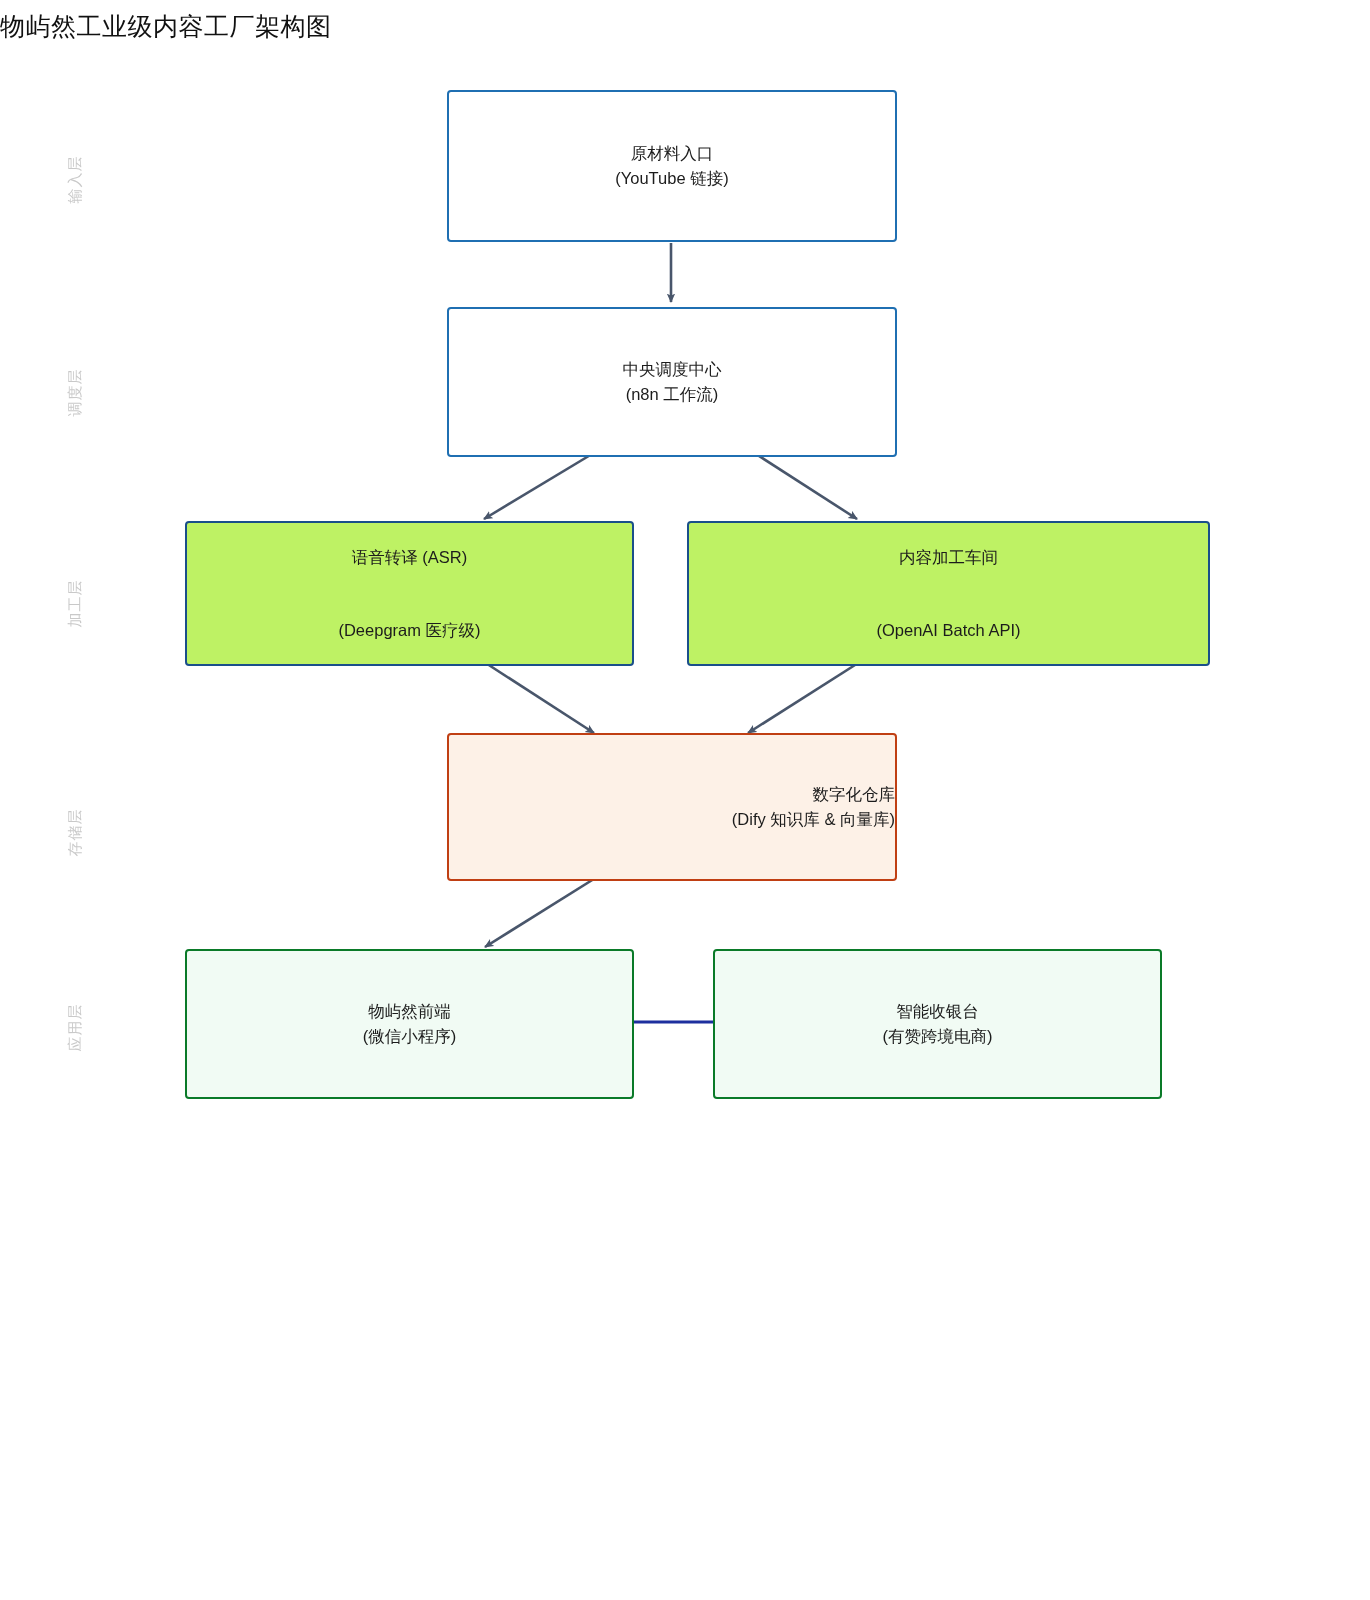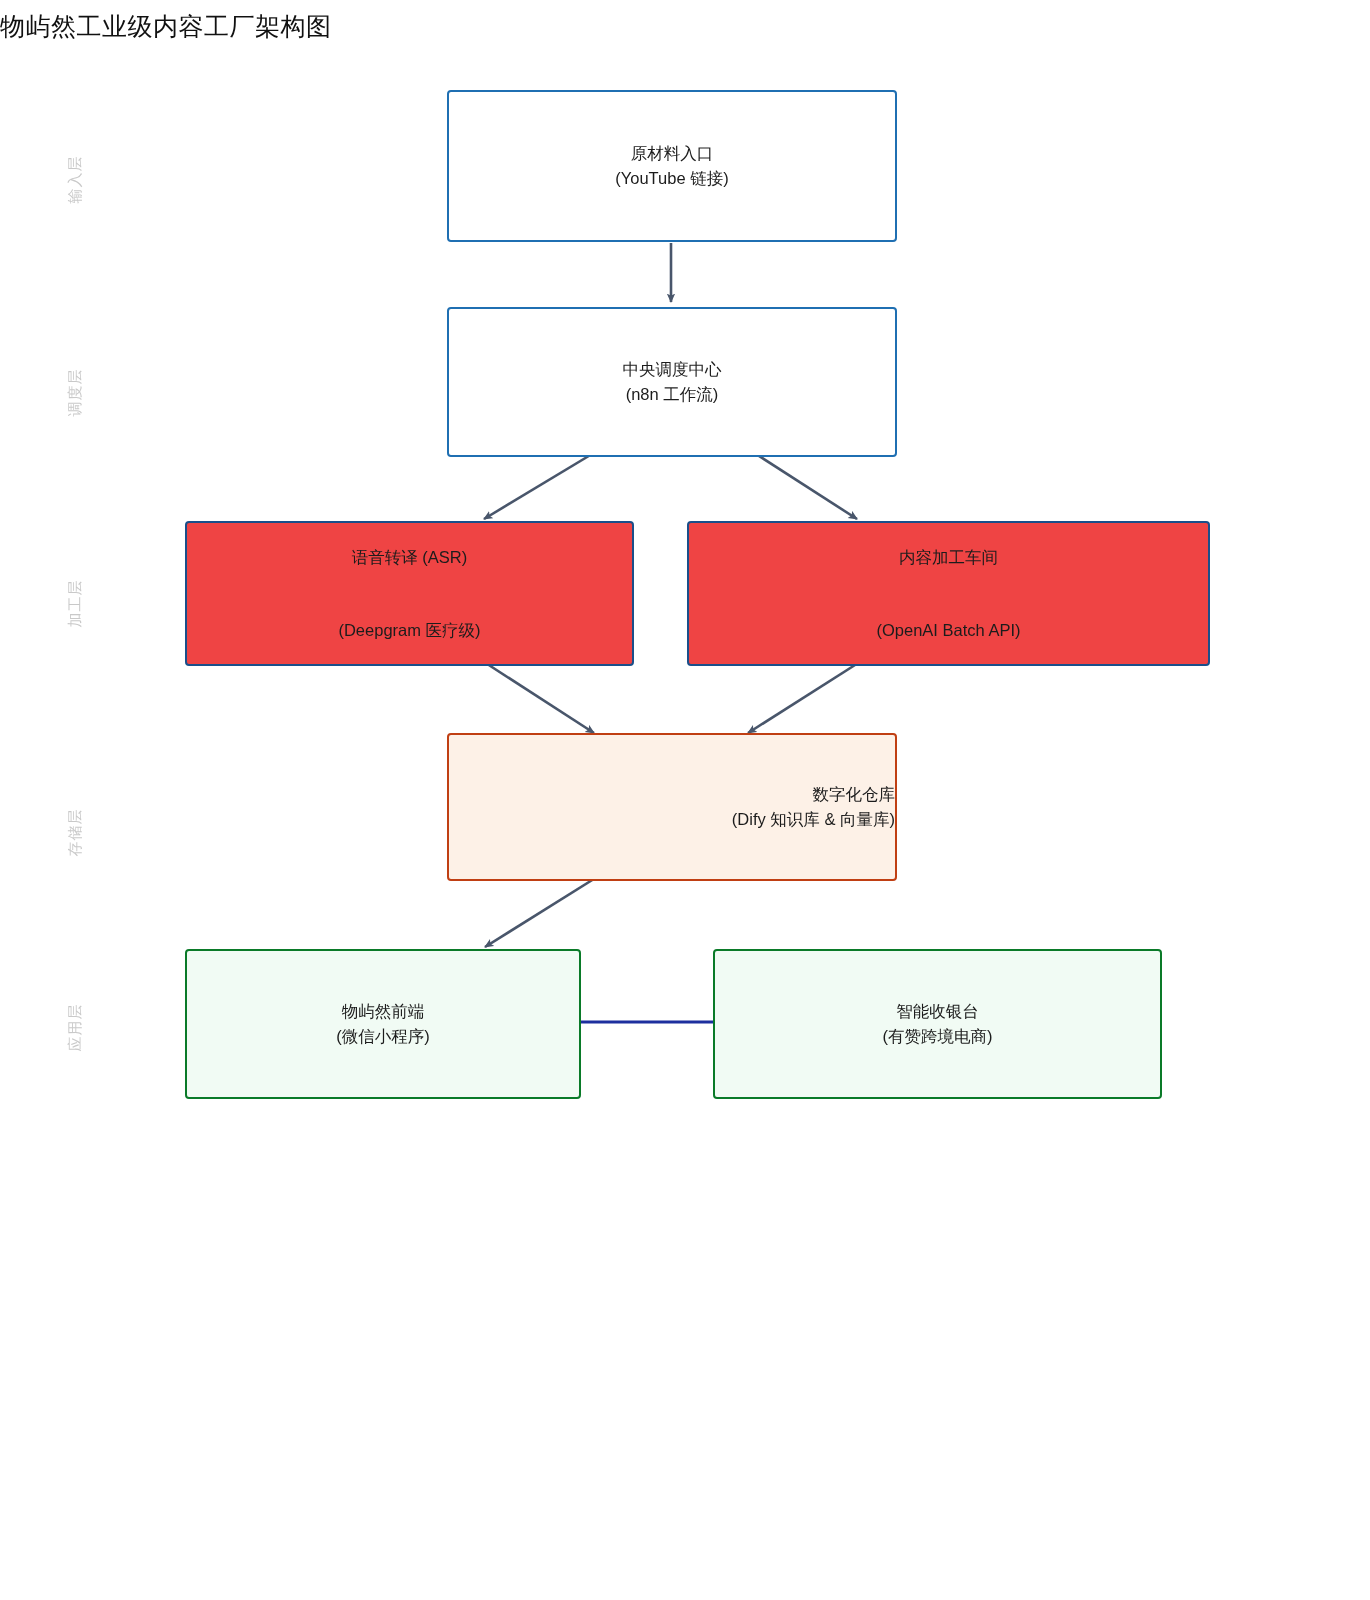--- a/index.html
+++ b/index.html
@@ -62,21 +62,21 @@
   }
   .node .line1 { display: block; }
   .node .line2 { display: block; }
 
   .node.blue-outline {
     border: 2.4px solid #1f6fb2;
     background: #ffffff;
   }
   .node.blue-fill {
     border: 2.4px solid #1a4f8a;
-    background: #ef4444;
+    background: #bef264;
     gap: 48px;
   }
   .node.orange {
     border: 2.4px solid #c03f13;
     background: #fdf1e7;
     align-items: flex-end;
   }
   .node.green {
     border: 2.4px solid #0a7a28;
     background: #f1fbf4;
@@ -153,21 +153,21 @@
 <div class="node blue-fill" style="left:687px; top:521px; width:523px; height:145px;">
   <span class="line1">内容加工车间</span>
   <span class="line2">(OpenAI Batch API)</span>
 </div>
 
 <div class="node orange" style="left:447px; top:733px; width:450px; height:148px;">
   <span class="line1">数字化仓库</span>
   <span class="line2">(Dify 知识库 &amp; 向量库)</span>
 </div>
 
-<div class="node green" style="left:185px; top:949px; width:396px; height:150px;">
+<div class="node green" style="left:185px; top:949px; width:449px; height:150px;">
   <span class="line1">物屿然前端</span>
   <span class="line2">(微信小程序)</span>
 </div>
 
 <div class="node green" style="left:713px; top:949px; width:449px; height:150px;">
   <span class="line1">智能收银台</span>
   <span class="line2">(有赞跨境电商)</span>
 </div>
 
 </body></html>

